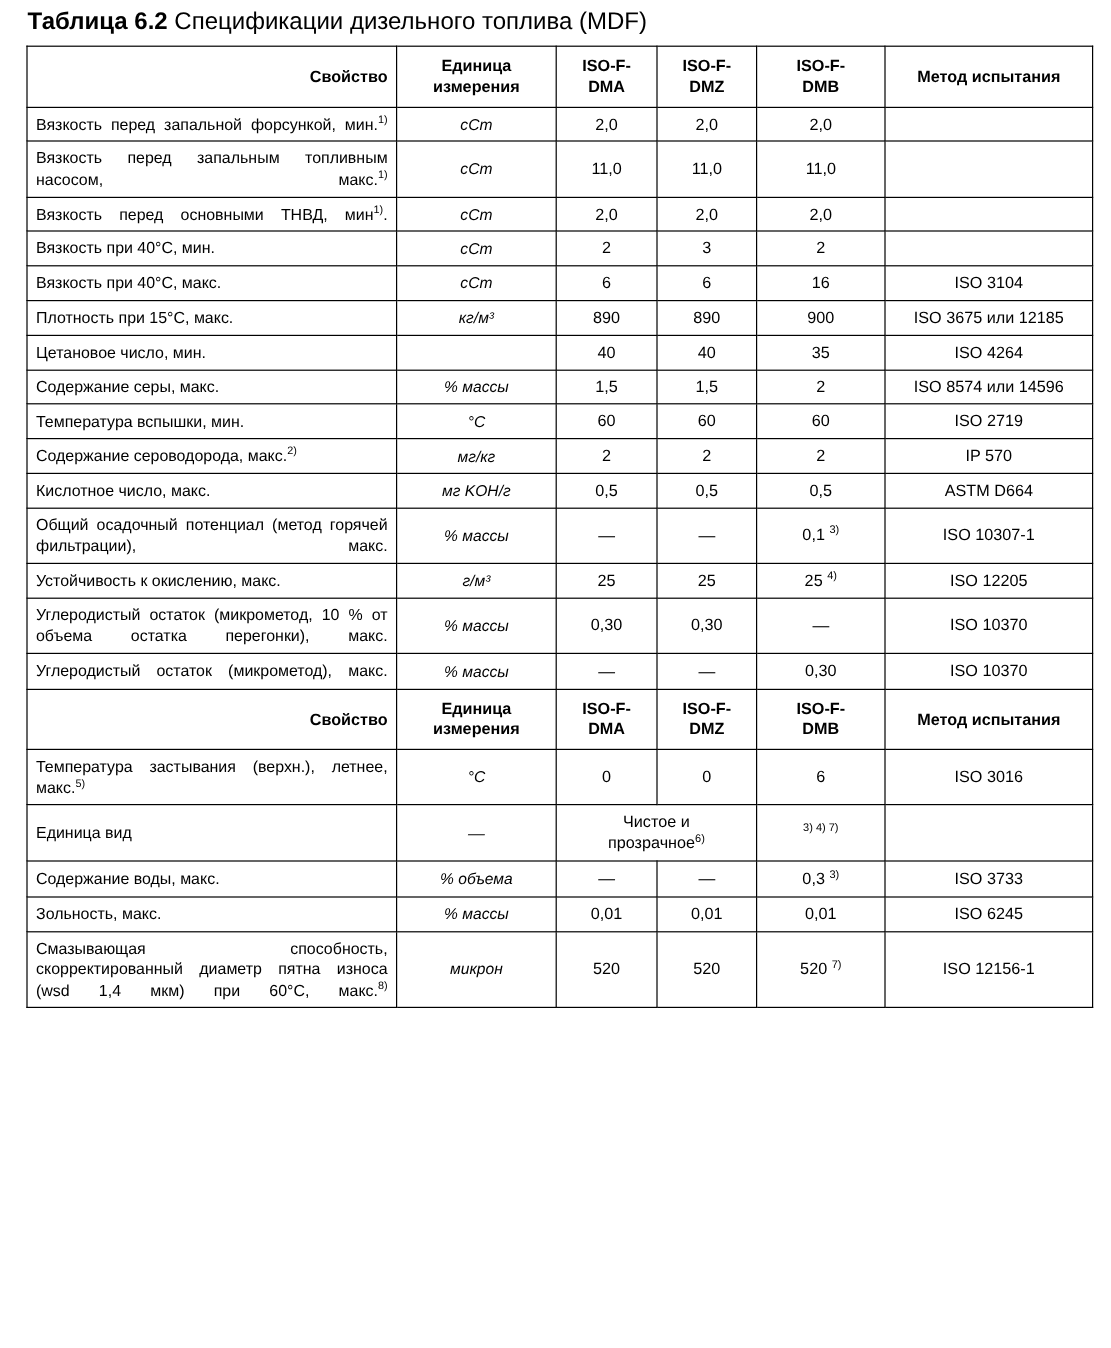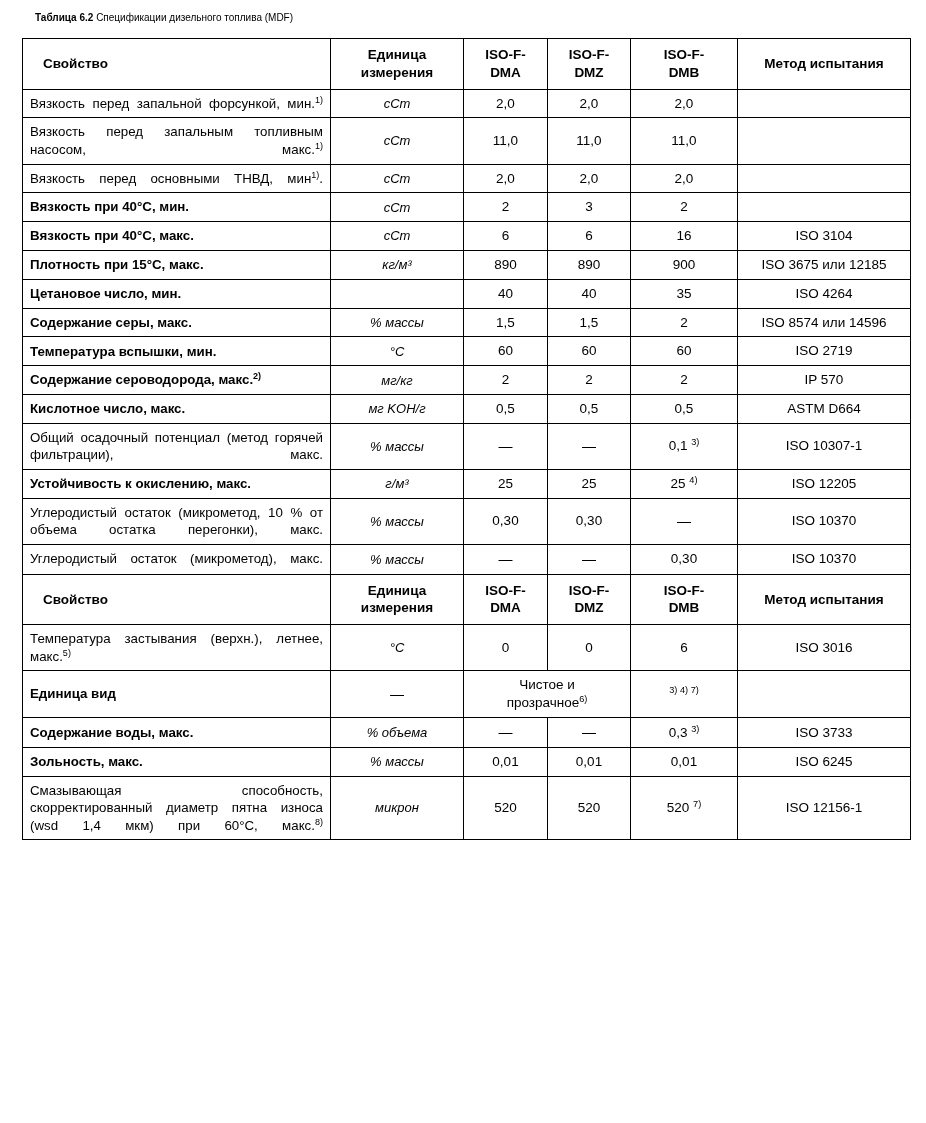--- a/index.html
+++ b/index.html
@@ -15,23 +15,23 @@
     overflow: hidden;
   }
   #page {
     position: relative;
     width: 926px;
     height: 1123px;
     box-sizing: border-box;
     padding: 8px 16px 0 22px;
   }
   .caption {
-    font-size: 10px;
+    font-size: 20px;
     line-height: 20px;
-    margin: 0 0 10px 13px;
+    margin: 0 0 10px 1px;
     white-space: nowrap;
   }
   .caption .cap-label {
     font-weight: bold;
   }
   table.spec {
     border-collapse: collapse;
     width: 888px;
     table-layout: fixed;
     font-size: 13px;
@@ -53,36 +53,35 @@
   table.spec thead th,
   tr.subhead th {
     font-weight: bold;
     font-size: 13.5px;
     text-align: center;
     padding-top: 7px;
     padding-bottom: 7px;
   }
   table.spec thead th.h-prop,
   tr.subhead th.h-prop {
-    text-align: left;
+    text-align: right;
     padding-left: 20px;
   }
   td.prop {
     text-align: justify;
     text-align-last: justify;
     hyphens: none;
     font-size: 13.3px;
     padding-left: 9px;
     padding-right: 9px;
     margin-left: 24px;
   }
   td.prop.nojust {
     text-align: left;
     text-align-last: left;
-    font-weight: bold;
   }
   td.unit, td.val, td.meth {
     text-align: center;
   }
   td.unit { font-size: 13px; font-style: italic; }
   td.val  { font-size: 13.5px; }
   td.meth { font-size: 13.5px; text-align: center; }
   sup {
     font-size: 0.68em;
     vertical-align: super;

